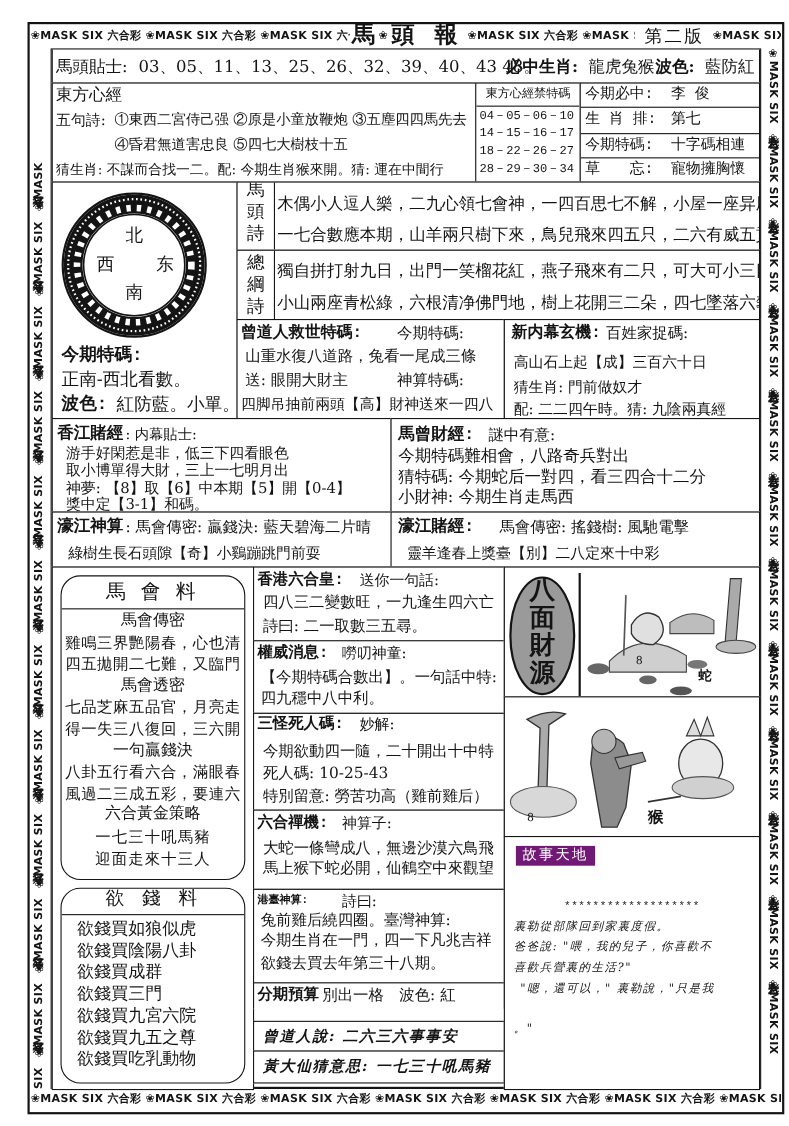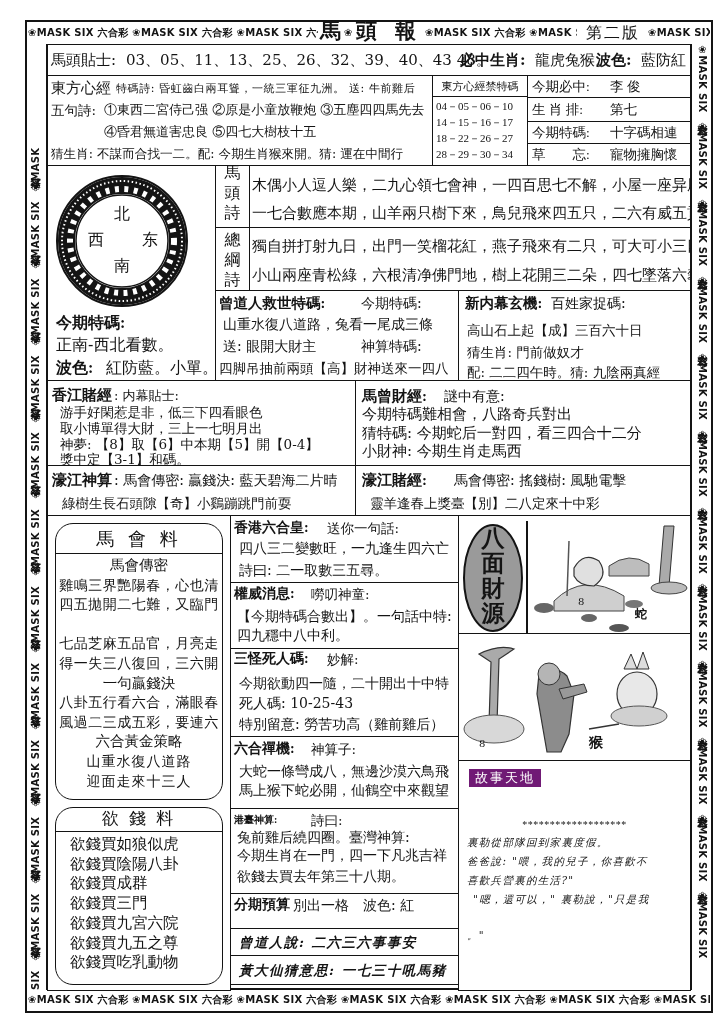--- a/index.html
+++ b/index.html
@@ -1,20 +1,20 @@
 <!DOCTYPE html>
 <html><head>
 <meta charset="utf-8">
 <style>
 *{box-sizing:border-box;margin:0;padding:0}
 html,body{width:717px;height:1024px;background:#fff;overflow:hidden}
 body{position:relative;font-family:"DejaVu Serif","Liberation Serif",serif;color:#141414;font-size:15px}
 .abs{position:absolute;white-space:nowrap}
 .box{position:absolute;border:1.5px solid #141414;background:#fff;overflow:hidden}
-.sans{font-family:Liberation Serif, serif}
+.sans{font-family:Liberation Mono, monospace}
 .b{font-weight:bold}
 .outer{position:absolute;left:25px;top:20px;width:688px;height:993px;border:2px solid #141414}
 .inner{position:absolute;left:46px;top:44px;width:646px;height:946px;border:2px solid #141414}
 .strip{position:absolute;font-family:"DejaVu Sans","Liberation Sans",sans-serif;font-weight:bold;font-size:10px;white-space:nowrap;overflow:hidden;letter-spacing:.3px;line-height:18px;color:#141414}
 .vstrip{position:absolute;font-family:"DejaVu Sans","Liberation Sans",sans-serif;font-weight:bold;font-size:10px;white-space:nowrap;overflow:hidden;writing-mode:vertical-rl;line-height:18px;letter-spacing:.3px}
 .title-char{position:absolute;top:18px;font-size:21px;font-weight:bold;font-family:"DejaVu Serif",serif;line-height:26px}
 .rounded{position:absolute;border:1.8px solid #141414;border-radius:18px;background:#fff;overflow:hidden}
 .center{text-align:center;left:0;right:0}
 .tag{position:absolute;background:#701a75;color:#fff;font-size:13px;line-height:18px;padding:0 6px;letter-spacing:2px}
 </style>
@@ -42,21 +42,20 @@
   <span class="abs" style="left:3px;top:5px;font-size:15px;line-height:20px">馬頭貼士:</span>
   <span class="abs" style="left:78px;top:5px;font-size:15px;line-height:20px">03、05、11、13、25、26、32、39、40、43 48。</span>
   <span class="abs b" style="left:412px;top:5px;font-size:15px;line-height:20px">必中生肖:</span>
   <span class="abs" style="left:487px;top:5px;font-size:15px;line-height:20px">龍虎兔猴。</span>
   <span class="abs b" style="left:548px;top:5px;font-size:15px;line-height:20px">波色:</span>
   <span class="abs" style="left:593px;top:5px;font-size:15px;line-height:20px">藍防紅</span>
 </div>
 
 <div class="box" style="left:47px;top:75px;width:386px;height:91px">
   <span class="abs sans" style="left:3px;top:1px;font-size:15px;line-height:22px">東方心經</span>
-  <span class="abs" style="left:68px;top:2px;font-size:11px;line-height:22px;letter-spacing:.6px">特碼詩: 昏虹齒白兩耳聳，一統三軍征九洲。 送: 牛前雞后</span>
   <span class="abs" style="left:3px;top:23px;font-size:13.5px;line-height:22px">五句詩:</span>
   <span class="abs" style="left:56px;top:23px;font-size:13px;line-height:22px">①東西二宮侍己强 ②原是小童放鞭炮 ③五塵四四馬先去</span>
   <span class="abs" style="left:56px;top:45px;font-size:13px;line-height:22px">④昏君無道害忠良 ⑤四七大樹枝十五</span>
   <span class="abs" style="left:3px;top:67px;font-size:12.6px;line-height:22px">猜生肖: 不謀而合找一二。配: 今期生肖猴來開。猜: 運在中間行</span>
 </div>
 
 <div class="box" style="left:432px;top:75px;width:96px;height:91px">
   <div class="abs center sans" style="top:0;height:21px;font-size:11px;line-height:20px;border-bottom:1.5px solid #141414">東方心經禁特碼</div>
   <div class="abs sans" style="left:3px;top:23px;font-size:11px;line-height:15px">04－05－06－10</div>
   <div class="abs sans" style="left:3px;top:39px;font-size:11px;line-height:15px">14－15－16－17</div>
@@ -167,27 +166,28 @@
   <span class="abs" style="left:98px;top:4px;font-size:14px;line-height:20px">馬會傳密: 搖錢樹: 風馳電擊</span>
   <span class="abs" style="left:14px;top:27px;font-size:13.5px;line-height:20px">靈羊逢春上獎臺【別】二八定來十中彩</span>
 </div>
 
 <div class="box" style="left:47px;top:515px;width:184px;height:476px">
   <div class="rounded" style="left:7px;top:7px;width:168px;height:277px">
     <div class="abs center" style="top:0;height:30px;font-size:18px;line-height:30px;letter-spacing:4px;border-bottom:1.5px solid #141414">馬 會 料</div>
     <div class="abs center sans" style="top:32px;font-size:14.5px;line-height:19.6px">馬會傳密</div>
     <div class="abs center" style="top:51.6px;font-size:14px;line-height:19.6px;letter-spacing:.5px">雞鳴三界艷陽春，心也清</div>
     <div class="abs center" style="top:71.2px;font-size:14px;line-height:19.6px;letter-spacing:.5px">四五拋開二七難，又臨門</div>
+    <div class="abs center sans" style="top:90.8px;font-size:14.5px;line-height:19.6px">馬會透密</div>
     <div class="abs center" style="top:110.4px;font-size:14px;line-height:19.6px;letter-spacing:.5px">七品芝麻五品官，月亮走</div>
     <div class="abs center" style="top:130px;font-size:14px;line-height:19.6px;letter-spacing:.5px">得一失三八復回，三六開</div>
     <div class="abs center sans" style="top:149.6px;font-size:14.5px;line-height:19.6px">一句贏錢決</div>
     <div class="abs center" style="top:169.2px;font-size:14px;line-height:19.6px;letter-spacing:.5px">八卦五行看六合，滿眼春</div>
     <div class="abs center" style="top:188.8px;font-size:14px;line-height:19.6px;letter-spacing:.5px">風過二三成五彩，要連六</div>
     <div class="abs center sans" style="top:208.4px;font-size:14.5px;line-height:19.6px">六合黃金策略</div>
-    <div class="abs center" style="top:228px;font-size:14px;line-height:19.6px;letter-spacing:1px">山重水復八道路</div>
+    <div class="abs center" style="top:228px;font-size:14px;line-height:19.6px;letter-spacing:1px">一七三十吼馬豬</div>
     <div class="abs center" style="top:247.6px;font-size:14px;line-height:19.6px;letter-spacing:1px">迎面走來十三人</div>
   </div>
   <div class="rounded" style="left:7px;top:291px;width:168px;height:178px">
     <div class="abs center sans" style="top:0;height:24px;font-size:17px;line-height:22px;letter-spacing:3px;border-bottom:1.5px solid #141414">欲 錢 料</div>
     <div class="abs" style="left:14px;top:27px;font-size:15.5px;line-height:19.7px">欲錢買如狼似虎</div>
     <div class="abs" style="left:14px;top:46.7px;font-size:15.5px;line-height:19.7px">欲錢買陰陽八卦</div>
     <div class="abs" style="left:14px;top:66.4px;font-size:15.5px;line-height:19.7px">欲錢買成群</div>
     <div class="abs" style="left:14px;top:86.1px;font-size:15.5px;line-height:19.7px">欲錢買三門</div>
     <div class="abs" style="left:14px;top:105.8px;font-size:15.5px;line-height:19.7px">欲錢買九宮六院</div>
     <div class="abs" style="left:14px;top:125.5px;font-size:15.5px;line-height:19.7px">欲錢買九五之尊</div>

